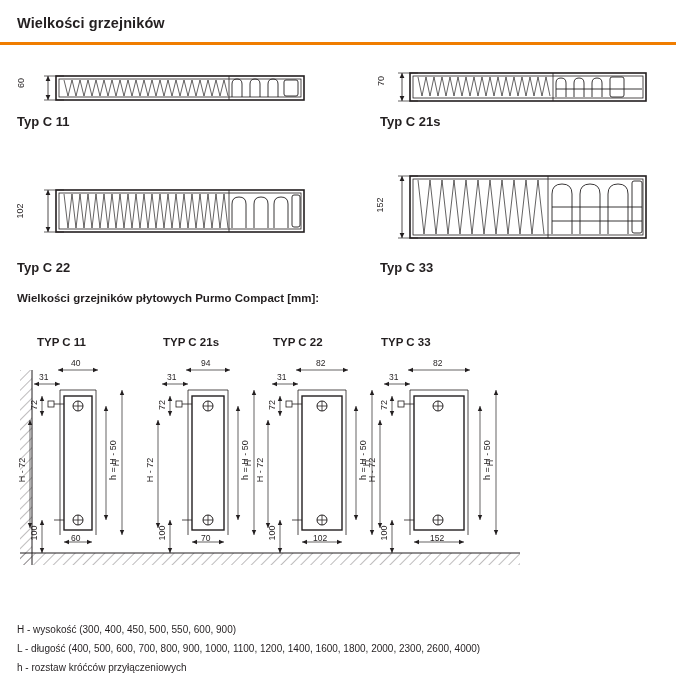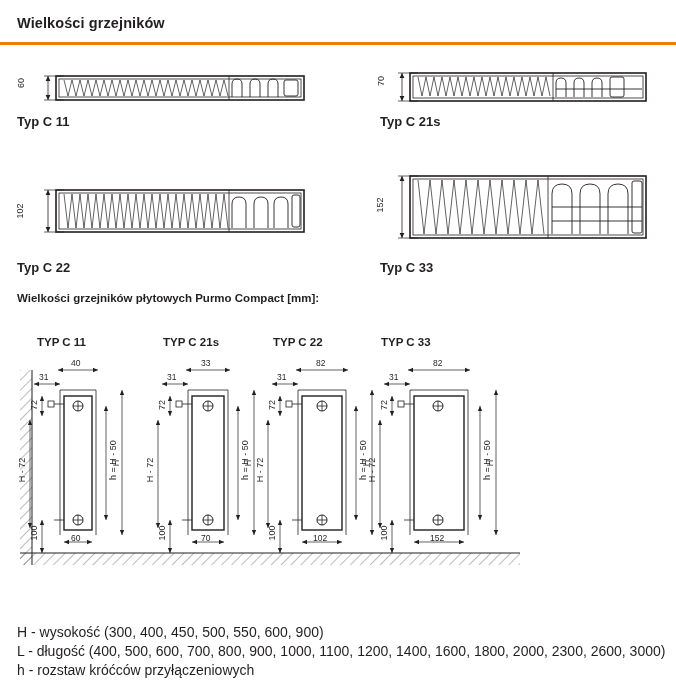--- a/index.html
+++ b/index.html
@@ -43,21 +43,21 @@
     position:absolute;font-size:8.5px;color:#231f20;white-space:nowrap;
   }
 
   
   .typ2{
     position:absolute;font-size:11.5px;font-weight:bold;color:#231f20;
   }
 
   
   .foot{
-    position:absolute;left:17px;font-size:14px;color:#231f20;
+    position:absolute;left:17px;font-size:10px;color:#231f20;
     white-space:nowrap;
   }
   .foot.f1{top:624px;}
   .foot.f2{top:643px;}
   .foot.f3{top:662px;}
 
   svg{display:block;}
   .ln{stroke:#231f20;fill:none;}
 </style>
 </head>
@@ -289,21 +289,21 @@
       <line class="ln" x1="90" y1="46" x2="90" y2="160" stroke-width="0.7"></line>
       <polygon points="90,46 87.8,51 92.2,51" fill="#231f20"></polygon>
       <polygon points="90,160 87.8,155 92.2,155" fill="#231f20"></polygon>
       <line class="ln" x1="106" y1="30" x2="106" y2="175" stroke-width="0.7"></line>
       <polygon points="106,30 103.8,35 108.2,35" fill="#231f20"></polygon>
       <polygon points="106,175 103.8,170 108.2,170" fill="#231f20"></polygon>
       <line class="ln" x1="44" y1="182" x2="76" y2="182" stroke-width="0.7"></line>
       <polygon points="44,182 49,179.8 49,184.2" fill="#231f20"></polygon>
       <polygon points="76,182 71,179.8 71,184.2" fill="#231f20"></polygon>
     </svg>
-    <div class="dimlabel-h" style="left:53px;top:-2px;">33</div>
+    <div class="dimlabel-h" style="left:53px;top:-2px;">94</div>
     <div class="dimlabel-h" style="left:19px;top:12px;">31</div>
     <div class="dimlabel" style="left:9px;top:40px;">72</div>
     <div class="dimlabel" style="left:-10px;top:105px;">H - 72</div>
     <div class="dimlabel" style="left:6px;top:168px;">100</div>
     <div class="dimlabel" style="left:77px;top:95px;">h = H - 50</div>
     <div class="dimlabel" style="left:97px;top:98px;">H</div>
     <div class="dimlabel-h" style="left:53px;top:173px;">70</div>
   </div>
 
   <div style="position:absolute;left:258px;top:360px;">
@@ -400,16 +400,16 @@
     <div class="dimlabel-h" style="left:19px;top:12px;">31</div>
     <div class="dimlabel" style="left:9px;top:40px;">72</div>
     <div class="dimlabel" style="left:-10px;top:105px;">H - 72</div>
     <div class="dimlabel" style="left:6px;top:168px;">100</div>
     <div class="dimlabel" style="left:97px;top:95px;">h = H - 50</div>
     <div class="dimlabel" style="left:117px;top:98px;">H</div>
     <div class="dimlabel-h" style="left:60px;top:173px;">152</div>
   </div>
 
   <div class="foot f1">H - wysokość (300, 400, 450, 500, 550, 600, 900)</div>
-  <div class="foot f2">L - długość (400, 500, 600, 700, 800, 900, 1000, 1100, 1200, 1400, 1600, 1800, 2000, 2300, 2600, 3000)</div>
+  <div class="foot f2">L - długość (400, 500, 600, 700, 800, 900, 1000, 1100, 1200, 1400, 1600, 1800, 2000, 2300, 2600, 4000)</div>
   <div class="foot f3">h - rozstaw króćców przyłączeniowych</div>
 
 </div>
 
 </body></html>

